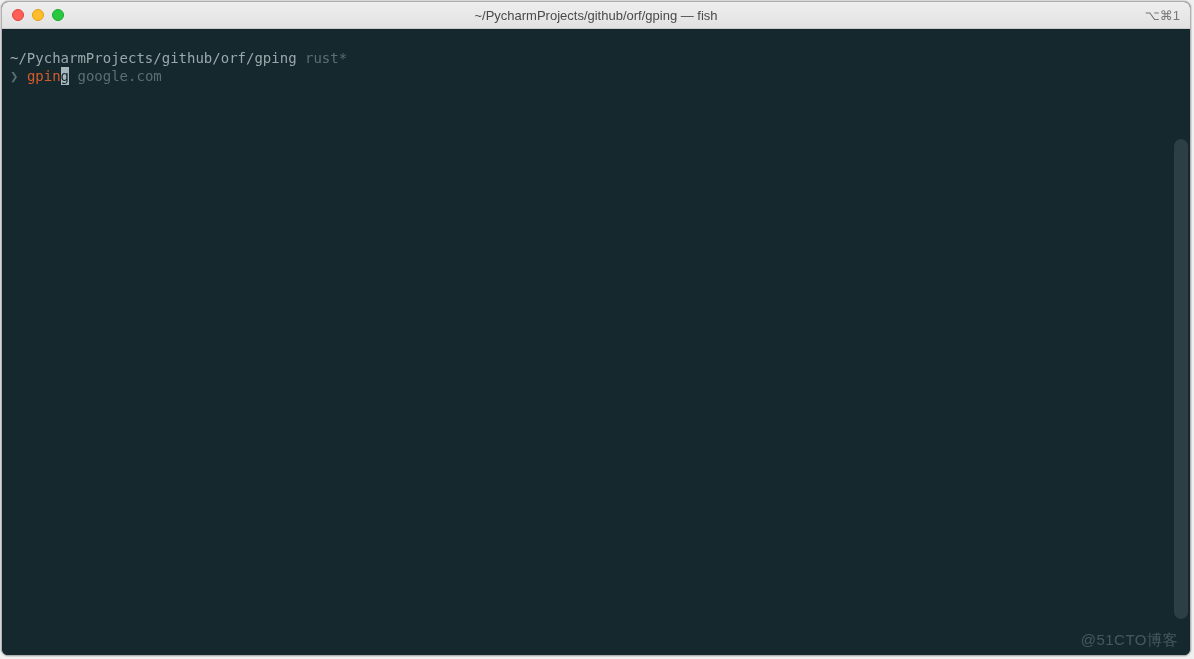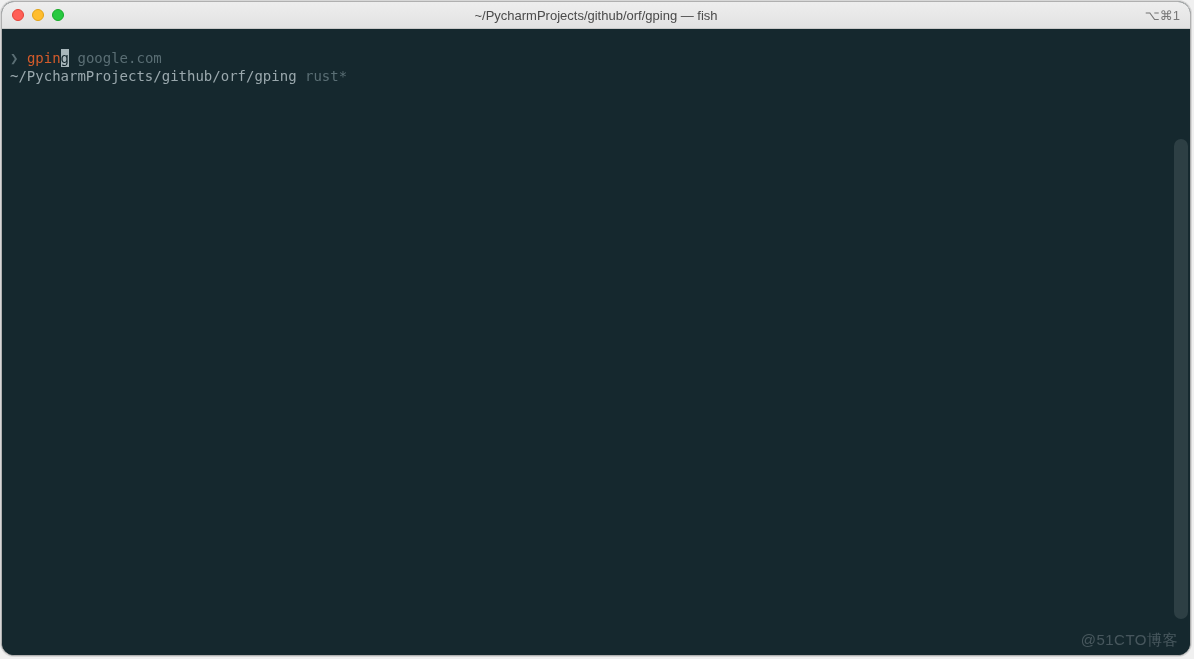--- a/index.html
+++ b/index.html
@@ -13,21 +13,21 @@
       background: #f0f0f0;
       font-family: -apple-system, BlinkMacSystemFont, "Helvetica Neue", sans-serif;
       position: relative;
       overflow: hidden;
     }
     .window {
       width: 1190px;
       height: 655px;
       margin: 1px;
       border: 1px solid #b0b0b0;
-      border-radius: 13px;
+      border-radius: 7px;
       overflow: hidden;
       background: #15282e;
       position: relative;
       box-shadow: 0 0 0 1px rgba(0,0,0,0.1);
     }
     .titlebar {
       height: 27px;
       background: linear-gradient(to bottom, #eeeeee, #e2e2e2);
       border-bottom: 1px solid #c8c8c8;
       display: flex;
@@ -133,22 +133,22 @@
     <div class="traffic-lights">
       <div class="traffic-light tl-close"></div>
       <div class="traffic-light tl-min"></div>
       <div class="traffic-light tl-max"></div>
     </div>
     <div class="titlebar-title">~/PycharmProjects/github/orf/gping — fish</div>
     <div class="titlebar-right">⌥⌘1</div>
   </div>
 
   <div class="terminal-body">
+    <div class="term-line"><span class="path-text">~/PycharmProjects/github/orf/gping</span> <span class="branch-text">rust*</span></div>
     <div class="term-line"><span class="prompt-arrow">❯</span> <span class="cmd-typed">gpin</span><span class="cursor-char">g</span><span class="suggest-text"> google.com</span></div>
-    <div class="term-line"><span class="path-text">~/PycharmProjects/github/orf/gping</span> <span class="branch-text">rust*</span></div>
 
     <div class="scrollbar-track">
       <div class="scrollbar-thumb"></div>
     </div>
 
     <div class="watermark">@51CTO博客</div>
   </div>
 </div>
 
 </body></html>

